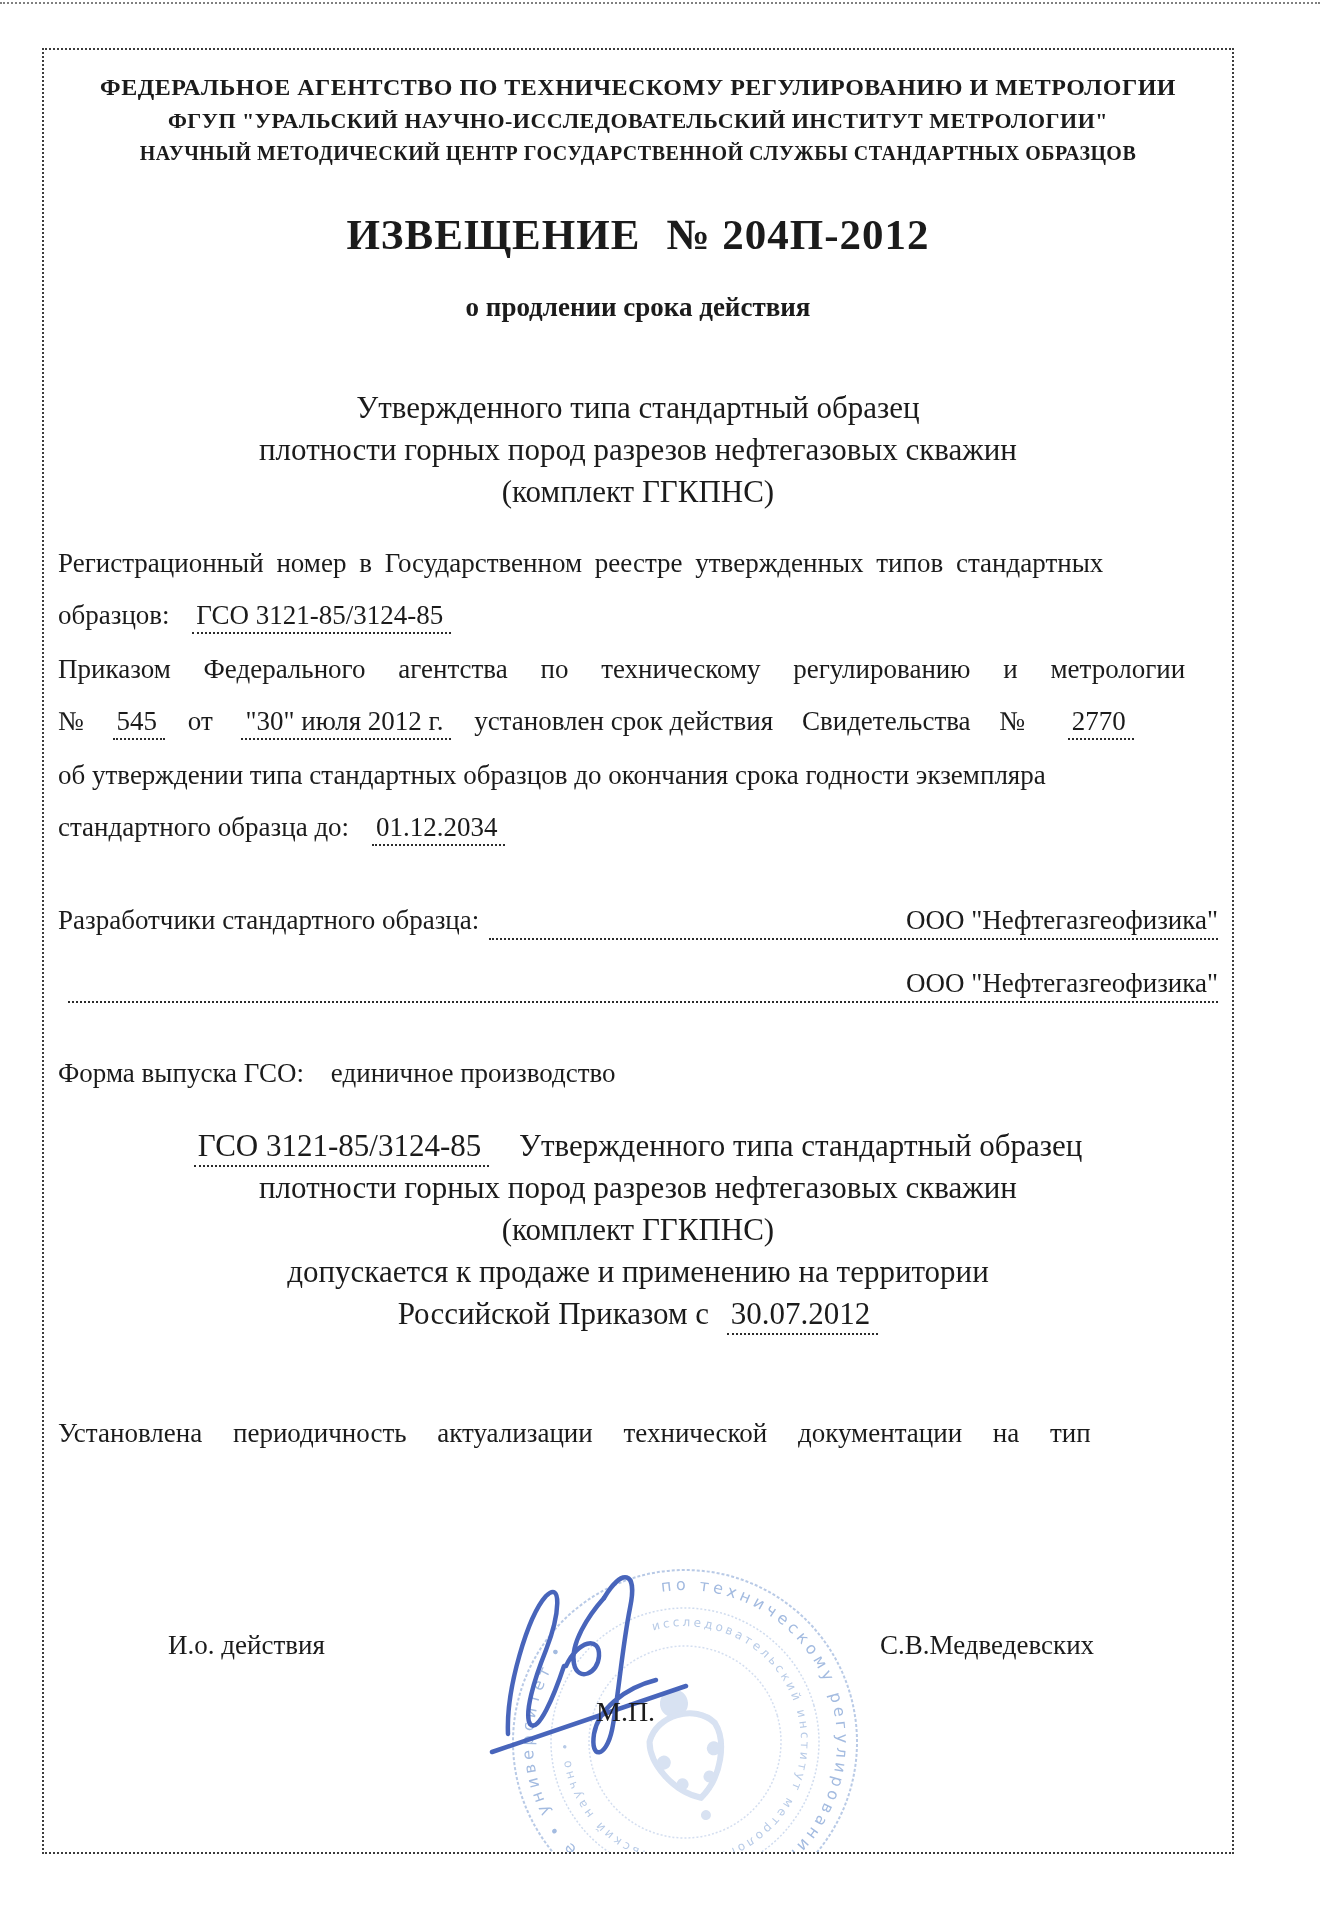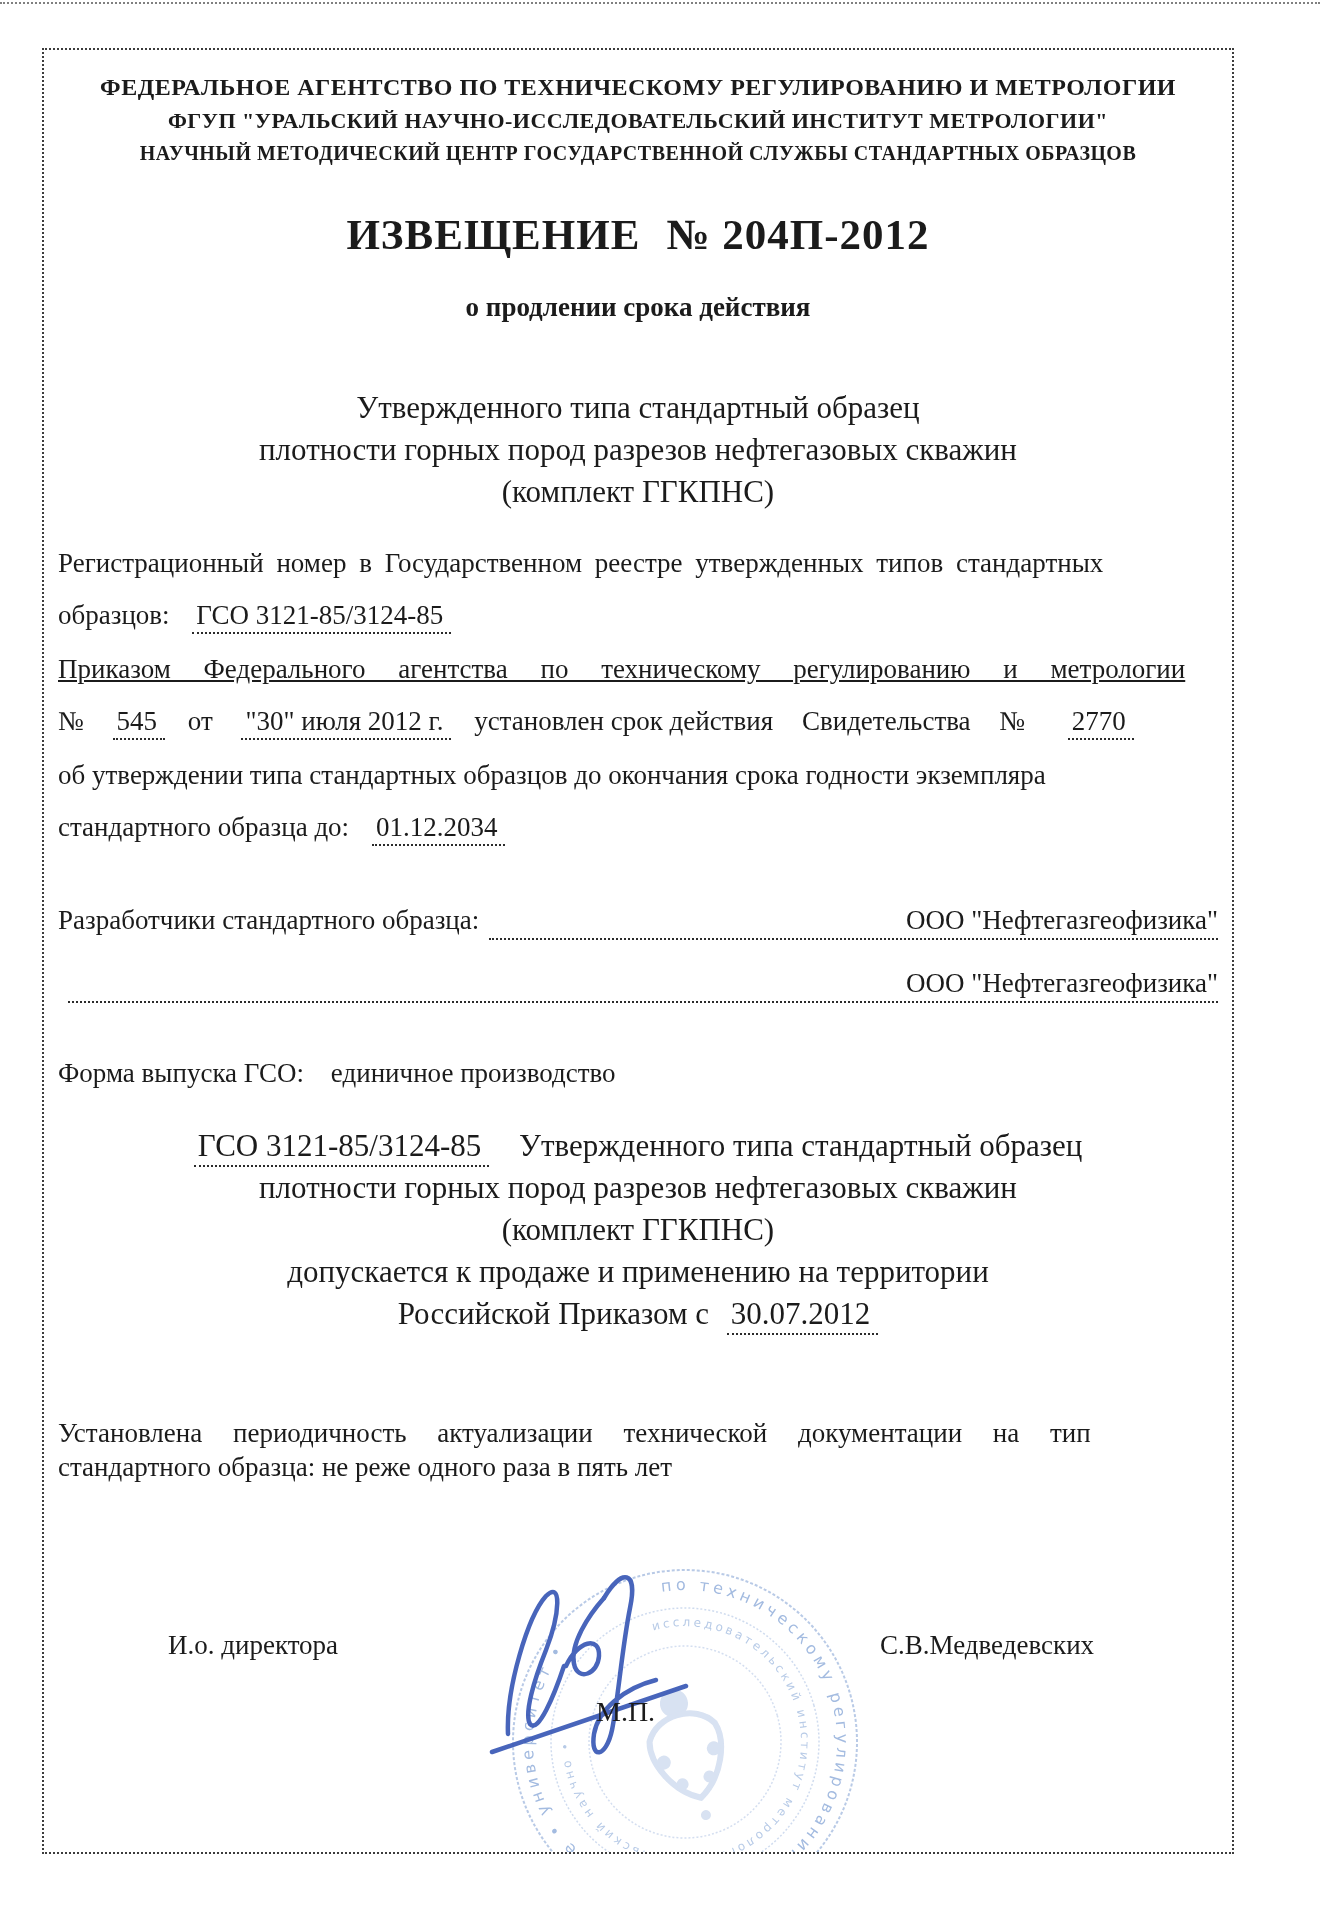--- a/index.html
+++ b/index.html
@@ -25,21 +25,21 @@
   .org3 { font-size:20px; font-weight:bold; letter-spacing:.5px; }
 
   .doc-title { font-size:43px; font-weight:bold; letter-spacing:1px; }
   .doc-title .num { margin-left:26px; }
   .doc-sub { font-size:27px; font-weight:bold; }
 
   .subject { font-size:31px; }
   .body-line { font-size:27px; white-space:nowrap; }
   .approval-line { font-size:31px; white-space:nowrap; }
 
-  .stretch-wide { word-spacing:26px;text-decoration:underline; }
+  .stretch-wide { word-spacing:26px; }
   .stretch-soft { word-spacing:6px; }
   .stretch-per  { word-spacing:24px; }
 
   .dotted-u {
     border-bottom:2px dotted #2b2b2b;
     padding:0 8px 2px 4px;
   }
   .gap-sm { margin-left:16px; }
   .gap-md { margin-left:22px; }
   .gap-xl { margin-left:36px; }
@@ -124,21 +124,20 @@
     </div>
     <div class="abs ctr approval-line" style="top:1120px">плотности горных пород разрезов нефтегазовых скважин</div>
     <div class="abs ctr approval-line" style="top:1162px">(комплект ГГКПНС)</div>
     <div class="abs ctr approval-line" style="top:1204px">допускается к продаже и применению на территории</div>
     <div class="abs ctr approval-line" style="top:1246px">
       <span>Российской Приказом с</span>
       <span class="dotted-u" style="margin-left:10px">30.07.2012</span>
     </div>
 
     <div class="abs lft body-line stretch-per" style="top:1368px">Установлена периодичность актуализации технической документации на тип</div>
-    <div class="abs lft body-line" style="top:1402px">стандартного образца: не реже одного раза в пять лет</div>
 
     <svg class="abs stamp-wrap" viewBox="-200 -200 400 400">
       <defs>
         <path id="ringOuter" d="M 0,-152 A 152,152 0 1,1 -0.01,-152"></path>
         <path id="ringInner" d="M 0,-116 A 116,116 0 1,1 -0.01,-116"></path>
       </defs>
       <g transform="rotate(-16)" stroke="none">
         <circle r="172" fill="none" stroke="#8aa7d6" stroke-width="2" stroke-dasharray="3 2" opacity="0.75"></circle>
         <circle r="134" fill="none" stroke="#9db5dd" stroke-width="1.5" stroke-dasharray="2 2" opacity="0.6"></circle>
         <circle r="96" fill="none" stroke="#9db5dd" stroke-width="1.5" stroke-dasharray="2 2" opacity="0.55"></circle>
@@ -164,17 +163,17 @@
       <g fill="none" stroke="#3f5db8" stroke-width="4.5" stroke-linecap="round" opacity="0.95">
         <path d="M 28 196 C 26 150 48 78 66 58 C 82 42 80 76 66 112 C 54 142 44 176 50 186 C 58 196 74 158 84 128"></path>
         <path d="M 86 128 C 98 102 120 98 119 118 C 118 136 98 144 94 126 C 90 106 108 78 124 60"></path>
         <path d="M 124 60 C 142 30 158 32 150 70 C 142 110 138 162 132 192 C 126 220 110 222 114 196 C 118 172 144 150 176 142"></path>
         <path d="M 12 214 L 206 148"></path>
       </g>
     </svg>
 
     <div class="abs mp-label" style="left:552px; top:1646px">М.П.</div>
 
-    <div class="abs sig-label" style="left:124px; top:1580px">И.о. директора</div>
+    <div class="abs sig-label" style="left:124px; top:1580px">И.о. действия</div>
     <div class="abs sig-label" style="left:836px; top:1580px">С.В.Медведевских</div>
 
   </div>
 </div>
 
 </body></html>

